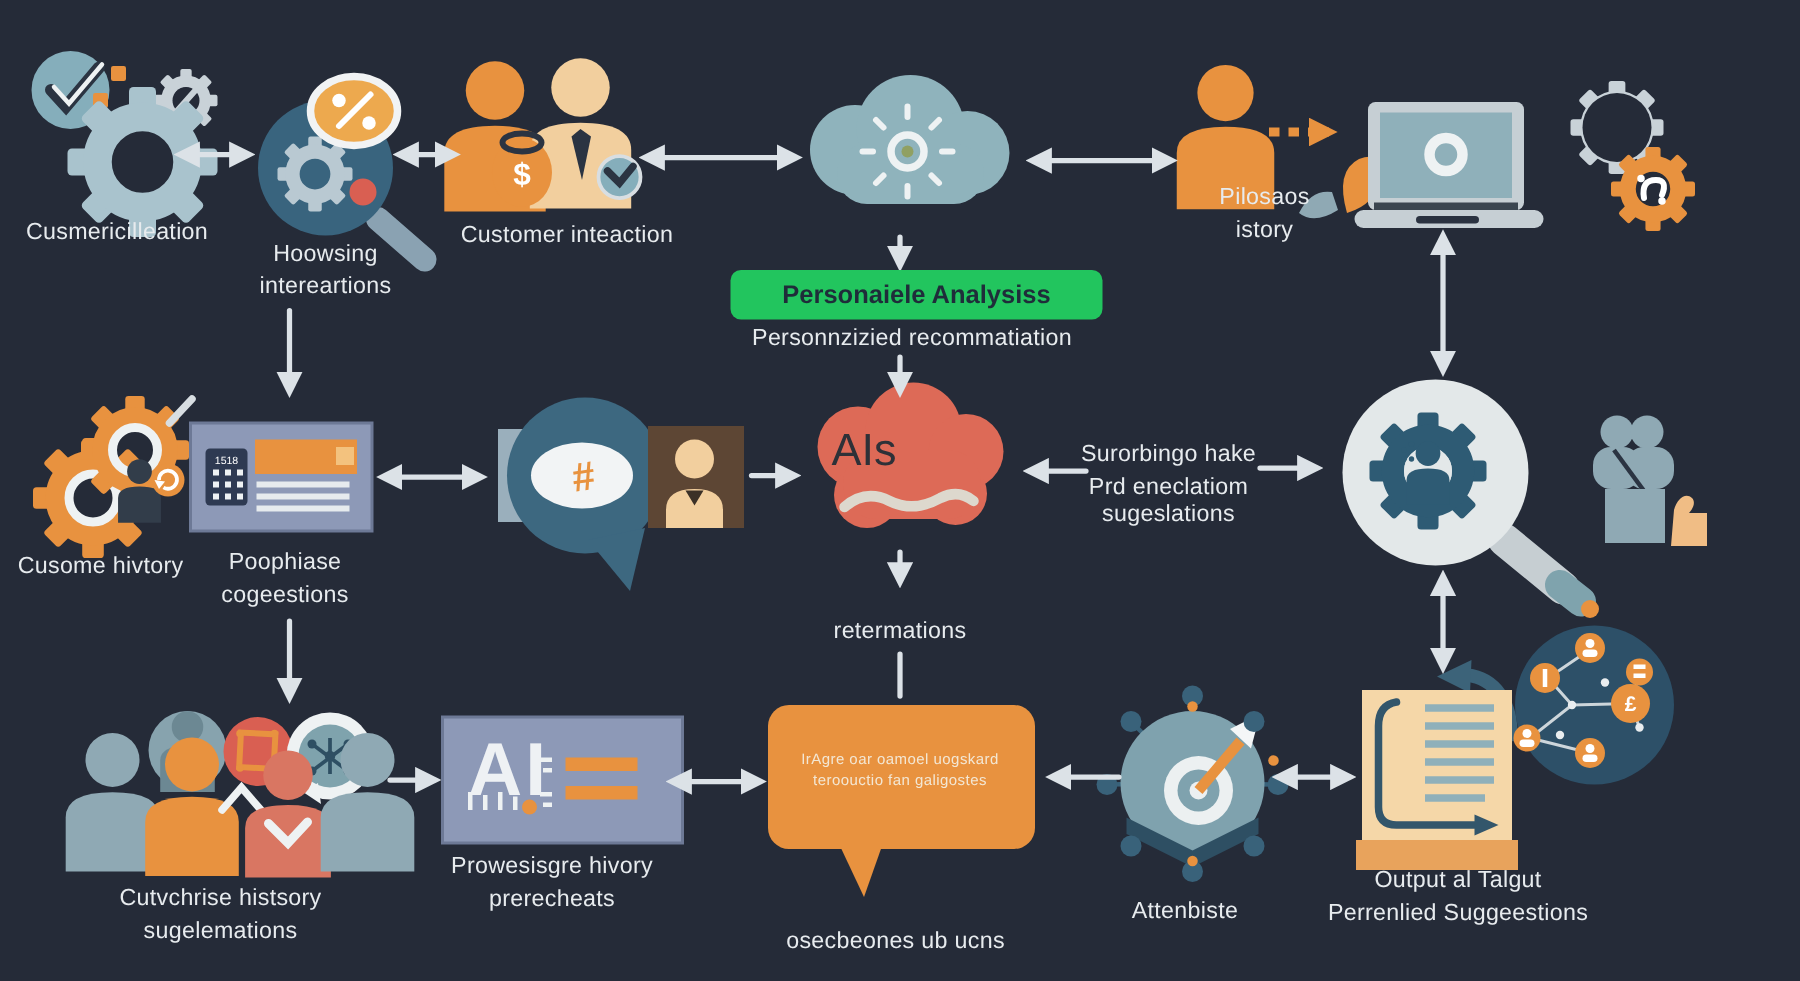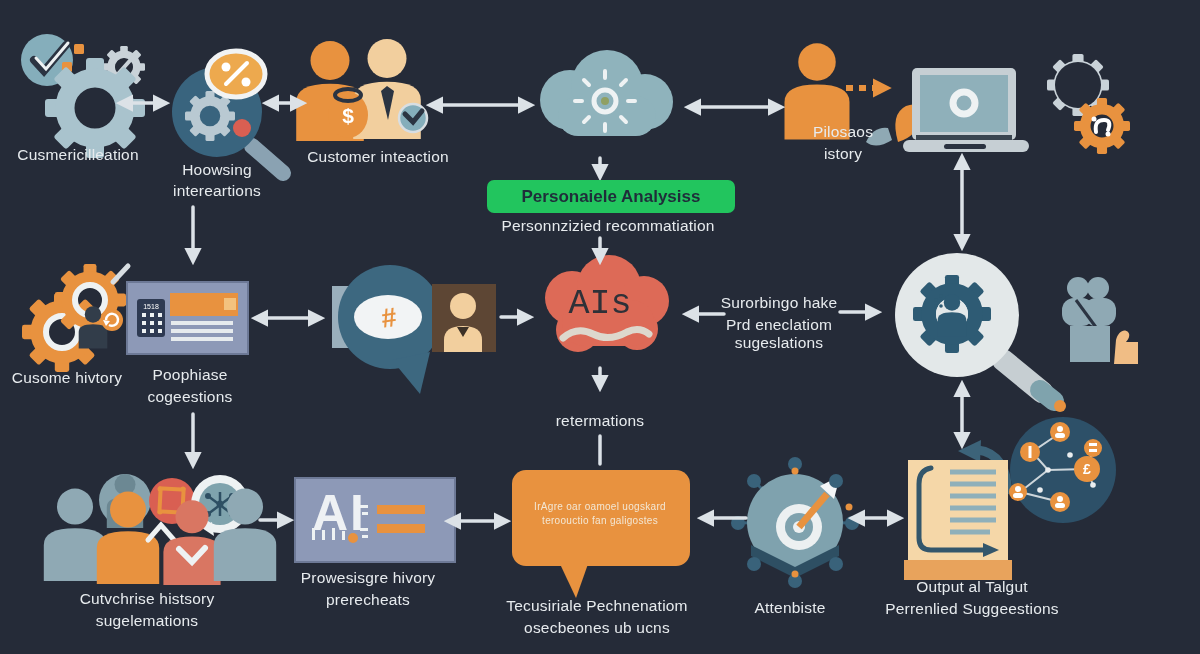--- a/index.html
+++ b/index.html
@@ -4,22 +4,22 @@
 <style>
   html,body{margin:0;padding:0;background:#1a1f2b}
   .stage{position:relative;width:1200px;height:654px;background:#252b38;overflow:hidden;
          font-family:"Liberation Sans",sans-serif}
   .stage svg.layer{position:absolute;left:0;top:0}
   .lbl{position:absolute;transform:translateX(-50%);white-space:nowrap;color:#e7ebee;
        font-size:15.5px;font-weight:500;letter-spacing:.2px;text-align:center}
   .box{position:absolute;left:487px;top:180px;width:248px;height:33px;background:#22c55e;
        border-radius:7px;display:flex;align-items:center;justify-content:center;
        color:#1f2d3a;font-weight:700;font-size:17px}
-  .ais{position:absolute;left:600px;top:284px;transform:translateX(-50%);
-       font-family:Liberation Mono, monospace;font-size:35px;color:#2e3138;font-weight:500}
+  .ais{position:absolute;left:576px;top:284px;transform:translateX(-50%);
+       font-family:Liberation Sans, sans-serif;font-size:30px;color:#2e3138;font-weight:500}
   .aip{position:absolute;left:312px;top:484px;font-size:50px;font-weight:700;color:#eef1f4;
        letter-spacing:2px}
   .bub{position:absolute;transform:translateX(-50%);font-size:10px;color:#f3e7d4;
        font-weight:400;letter-spacing:.3px}
 </style>
 </head>
 <body>
 
 <div class="stage">
 
@@ -416,21 +416,20 @@
 <div class="lbl" style="left:190px;top:366px">Poophiase</div>
 <div class="lbl" style="left:190px;top:388px">cogeestions</div>
 <div class="lbl" style="left:779px;top:294px">Surorbingo hake</div>
 <div class="lbl" style="left:779px;top:316px">Prd eneclatiom</div>
 <div class="lbl" style="left:779px;top:334px">sugeslations</div>
 <div class="lbl" style="left:600px;top:412px">retermations</div>
 <div class="lbl" style="left:147px;top:590px">Cutvchrise histsory</div>
 <div class="lbl" style="left:147px;top:612px">sugelemations</div>
 <div class="lbl" style="left:368px;top:569px">Prowesisgre hivory</div>
 <div class="lbl" style="left:368px;top:591px">prerecheats</div>
-<div class="lbl" style="left:597px;top:597px">Tecusiriale Pechnenatiom</div>
 <div class="lbl" style="left:597px;top:619px">osecbeones ub ucns</div>
 <div class="lbl" style="left:790px;top:599px">Attenbiste</div>
 <div class="lbl" style="left:972px;top:578px">Output al Talgut</div>
 <div class="lbl" style="left:972px;top:600px">Perrenlied Suggeestions</div>
 <div class="ais">AIs</div>
 <div class="aip">AI</div>
 <div class="bub" style="left:600px;top:501px">IrAgre oar oamoel uogskard</div>
 <div class="bub" style="left:600px;top:515px">teroouctio fan galigostes</div>
 
 </div>

